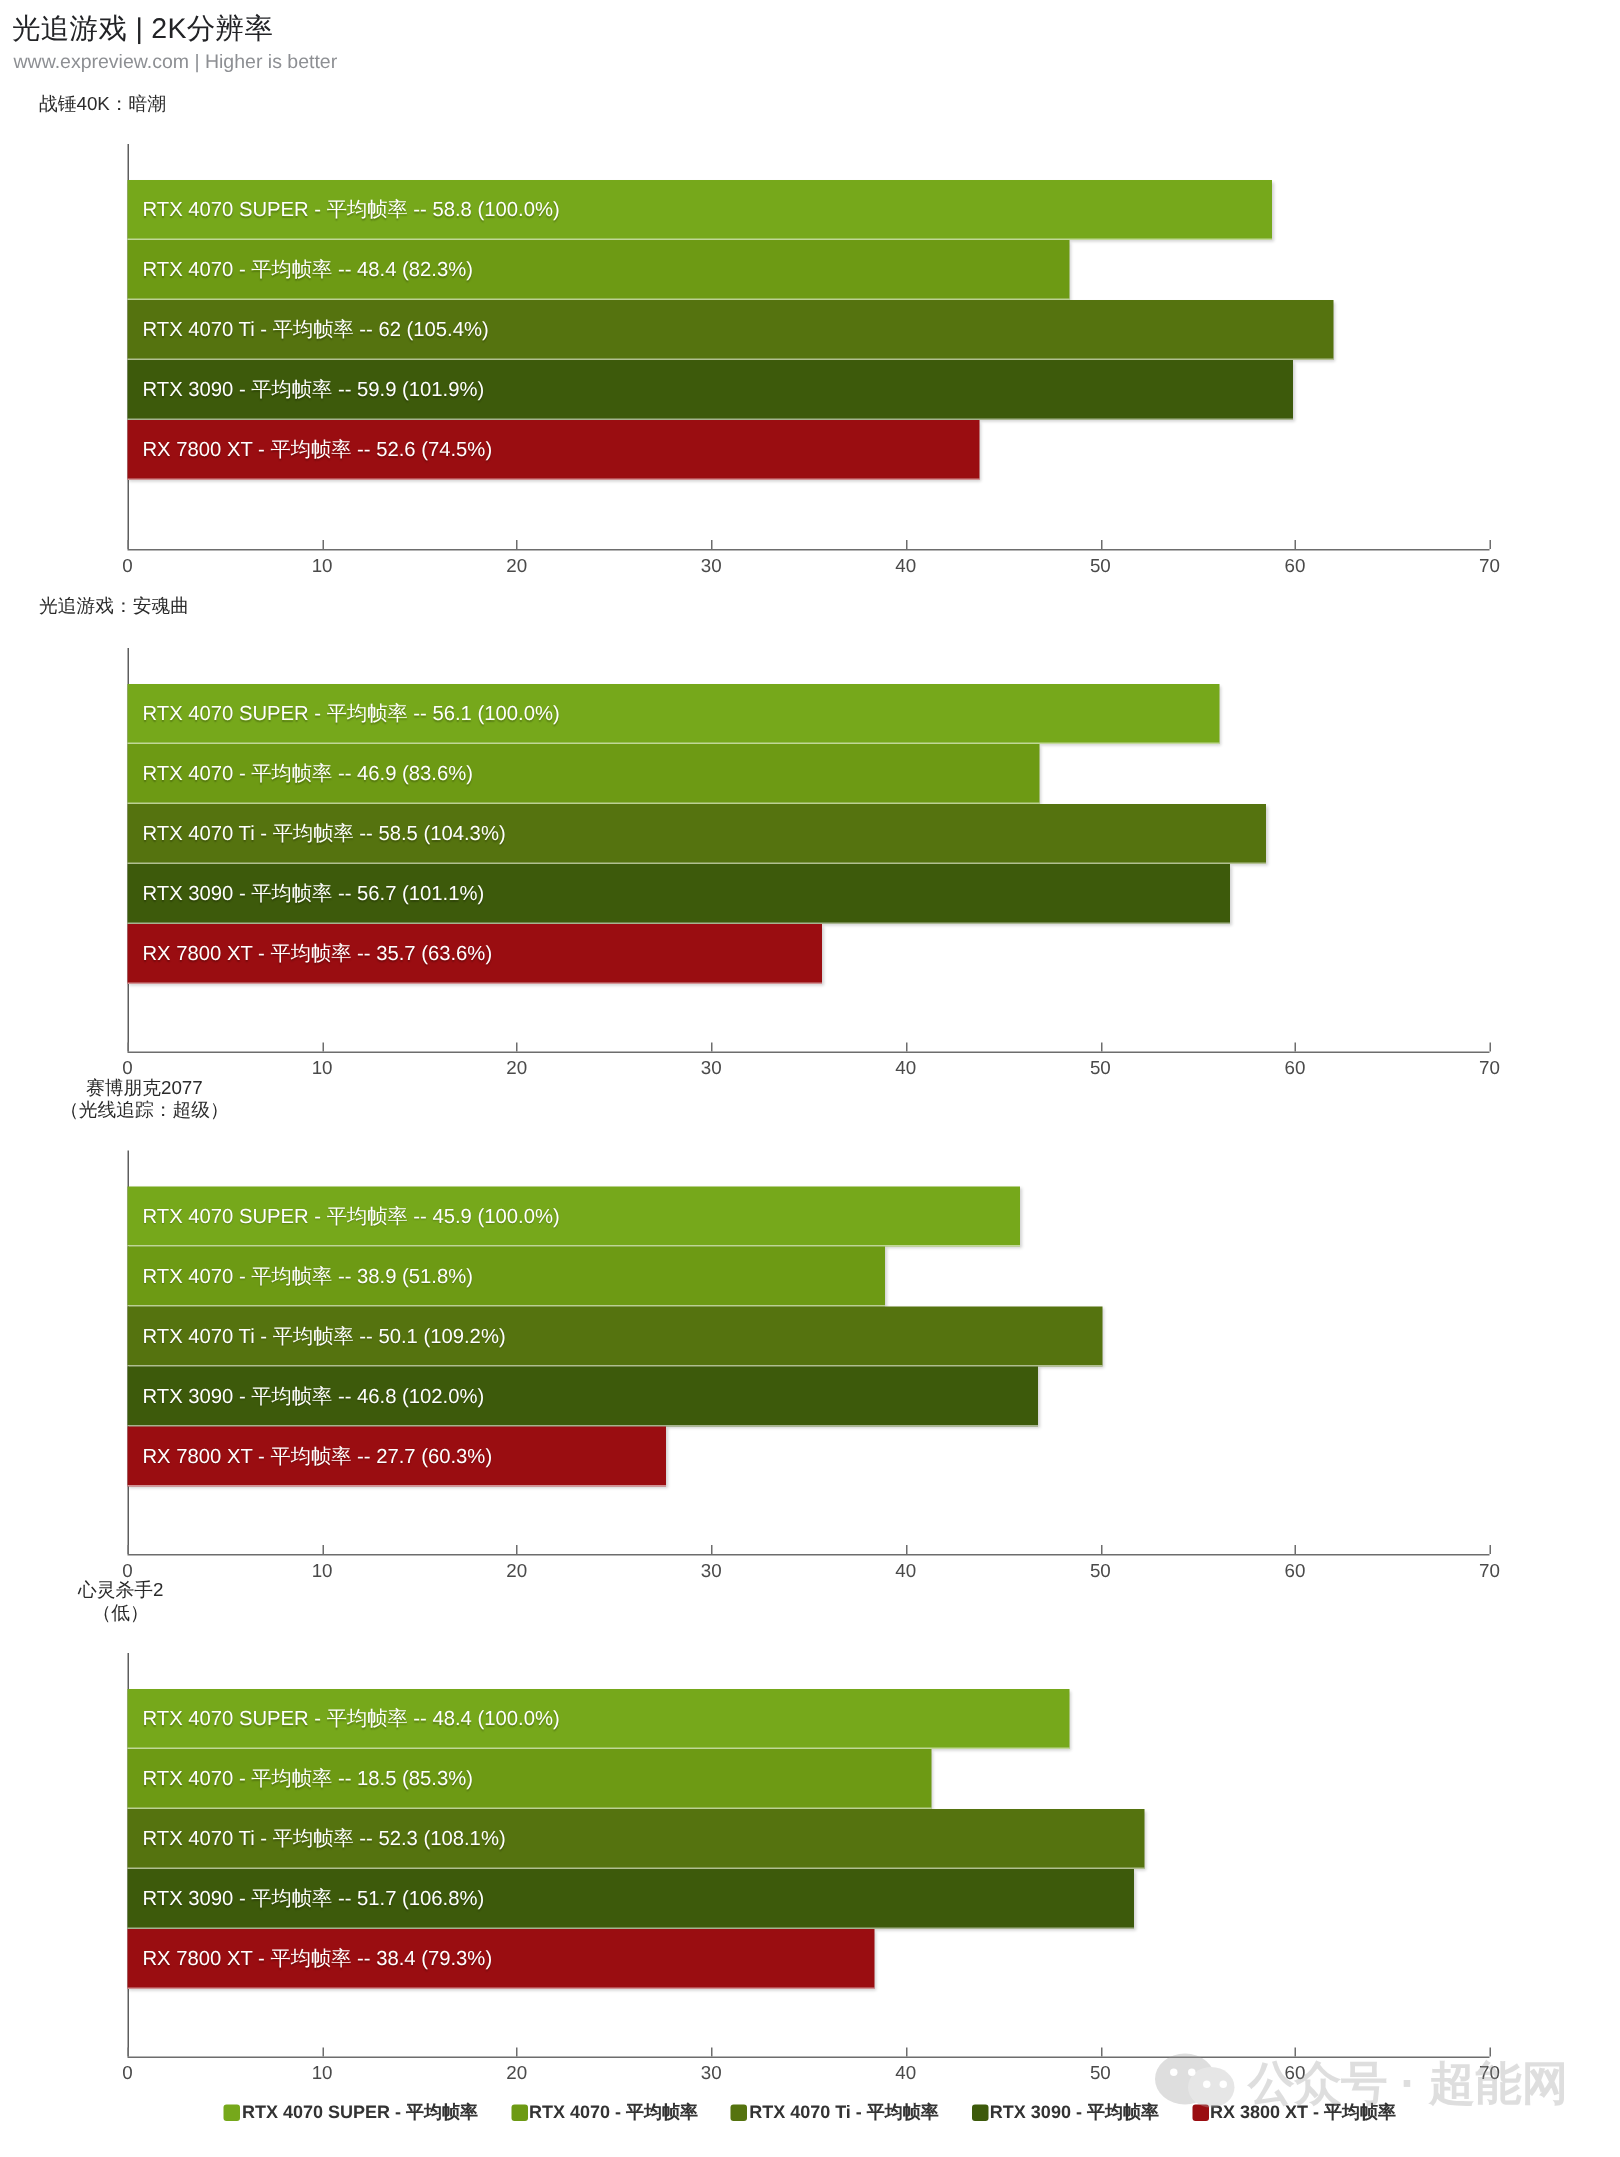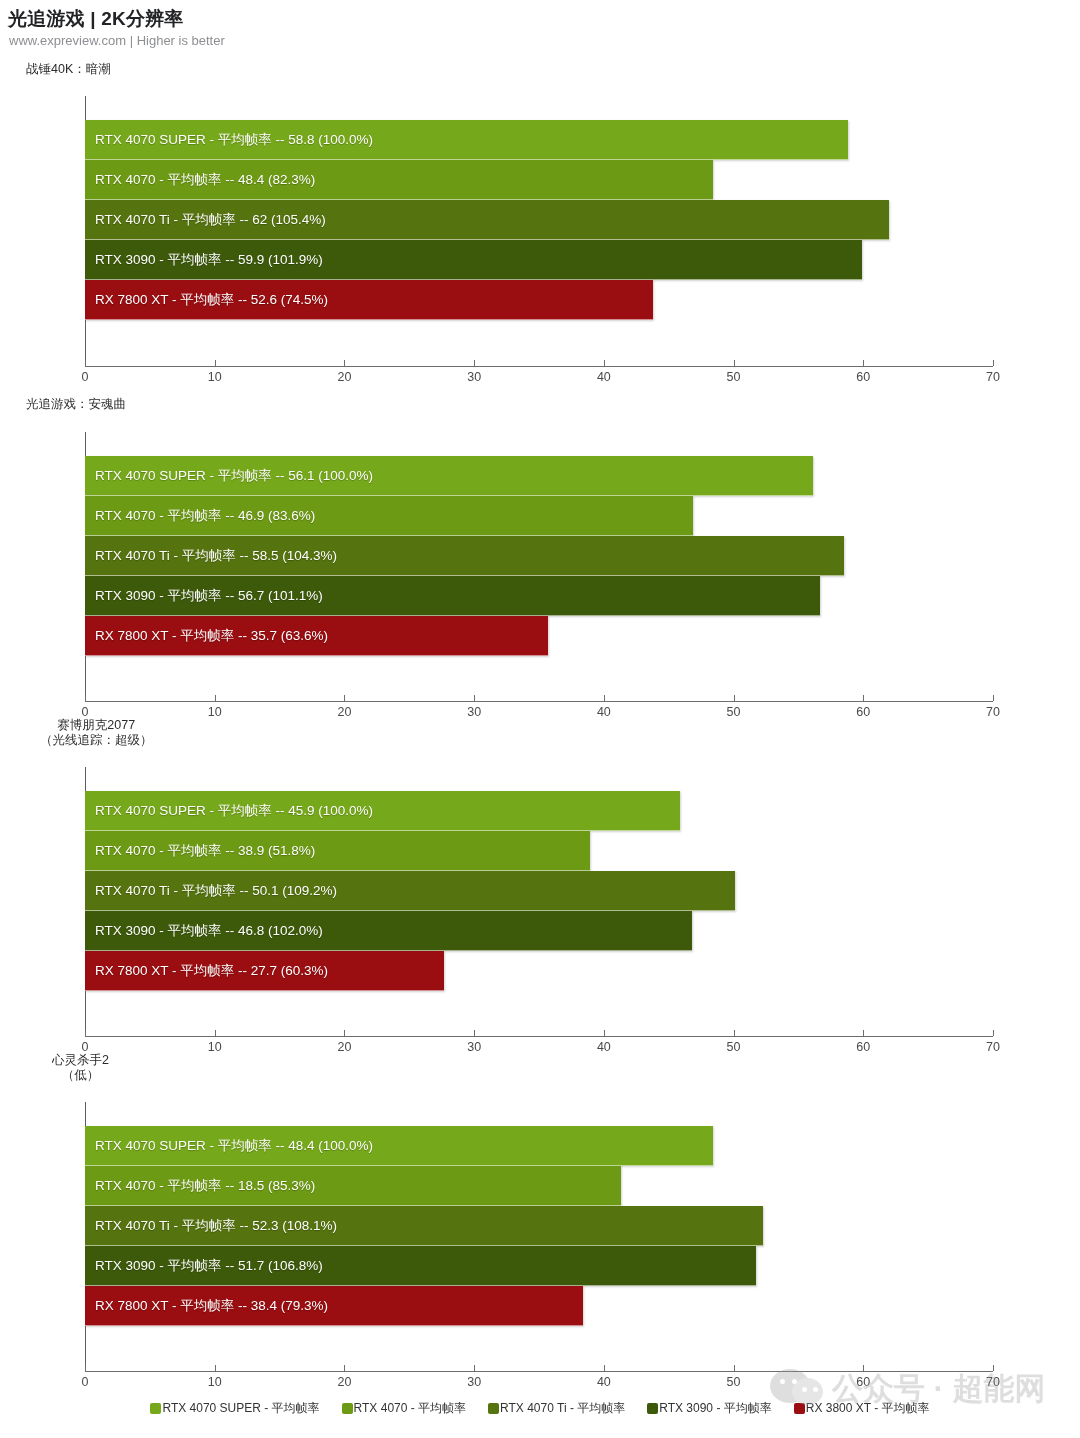--- a/index.html
+++ b/index.html
@@ -9,21 +9,21 @@
     background: #ffffff;
     font-family: "Liberation Sans", "DejaVu Sans", sans-serif;
     overflow: hidden;
   }
   .page { position: relative; width: 1080px; height: 1438px; background: #fff; }
 
   
   .header { position: absolute; left: 0; top: 0; width: 1080px; height: 56px; }
   .header-title {
     position: absolute; left: 8px; top: 6px;
-    font-size: 19px; font-weight: bold; color: #222326;
+    font-size: 19px; font-weight: normal; color: #222326;
     letter-spacing: .2px; white-space: nowrap;
   }
   .header-sub {
     position: absolute; left: 9px; top: 33px;
     font-size: 13px; color: #8d8f93; white-space: nowrap;
   }
 
   
   .chart { position: absolute; left: 0; width: 1080px; }
   .chart-title {
@@ -62,21 +62,21 @@
     display: flex; align-items: center;
     font-size: 13.5px; color: #ffffff; white-space: nowrap;
     text-shadow: 0 1px 1px rgba(0,0,0,.25);
   }
 
   
   .legend {
     position: absolute; left: 0; top: 1396px; width: 1080px; height: 24px;
     display: flex; align-items: center; justify-content: center; gap: 22px;
   }
-  .legend-item { display: flex; align-items: center; gap: 1px; }
+  .legend-item { display: flex; align-items: center; gap: 1px; font-weight: bold; }
   .legend-swatch { width: 11px; height: 11px; border-radius: 2px; display: block; }
   .legend-text { font-size: 12px; color: #333; white-space: nowrap; }
 
   
   .watermark {
     position: absolute; left: 770px; top: 1368px;
     display: flex; align-items: center; gap: 8px;
     opacity: .32; pointer-events: none;
   }
   .wm-icon { position: relative; width: 54px; height: 40px; }

